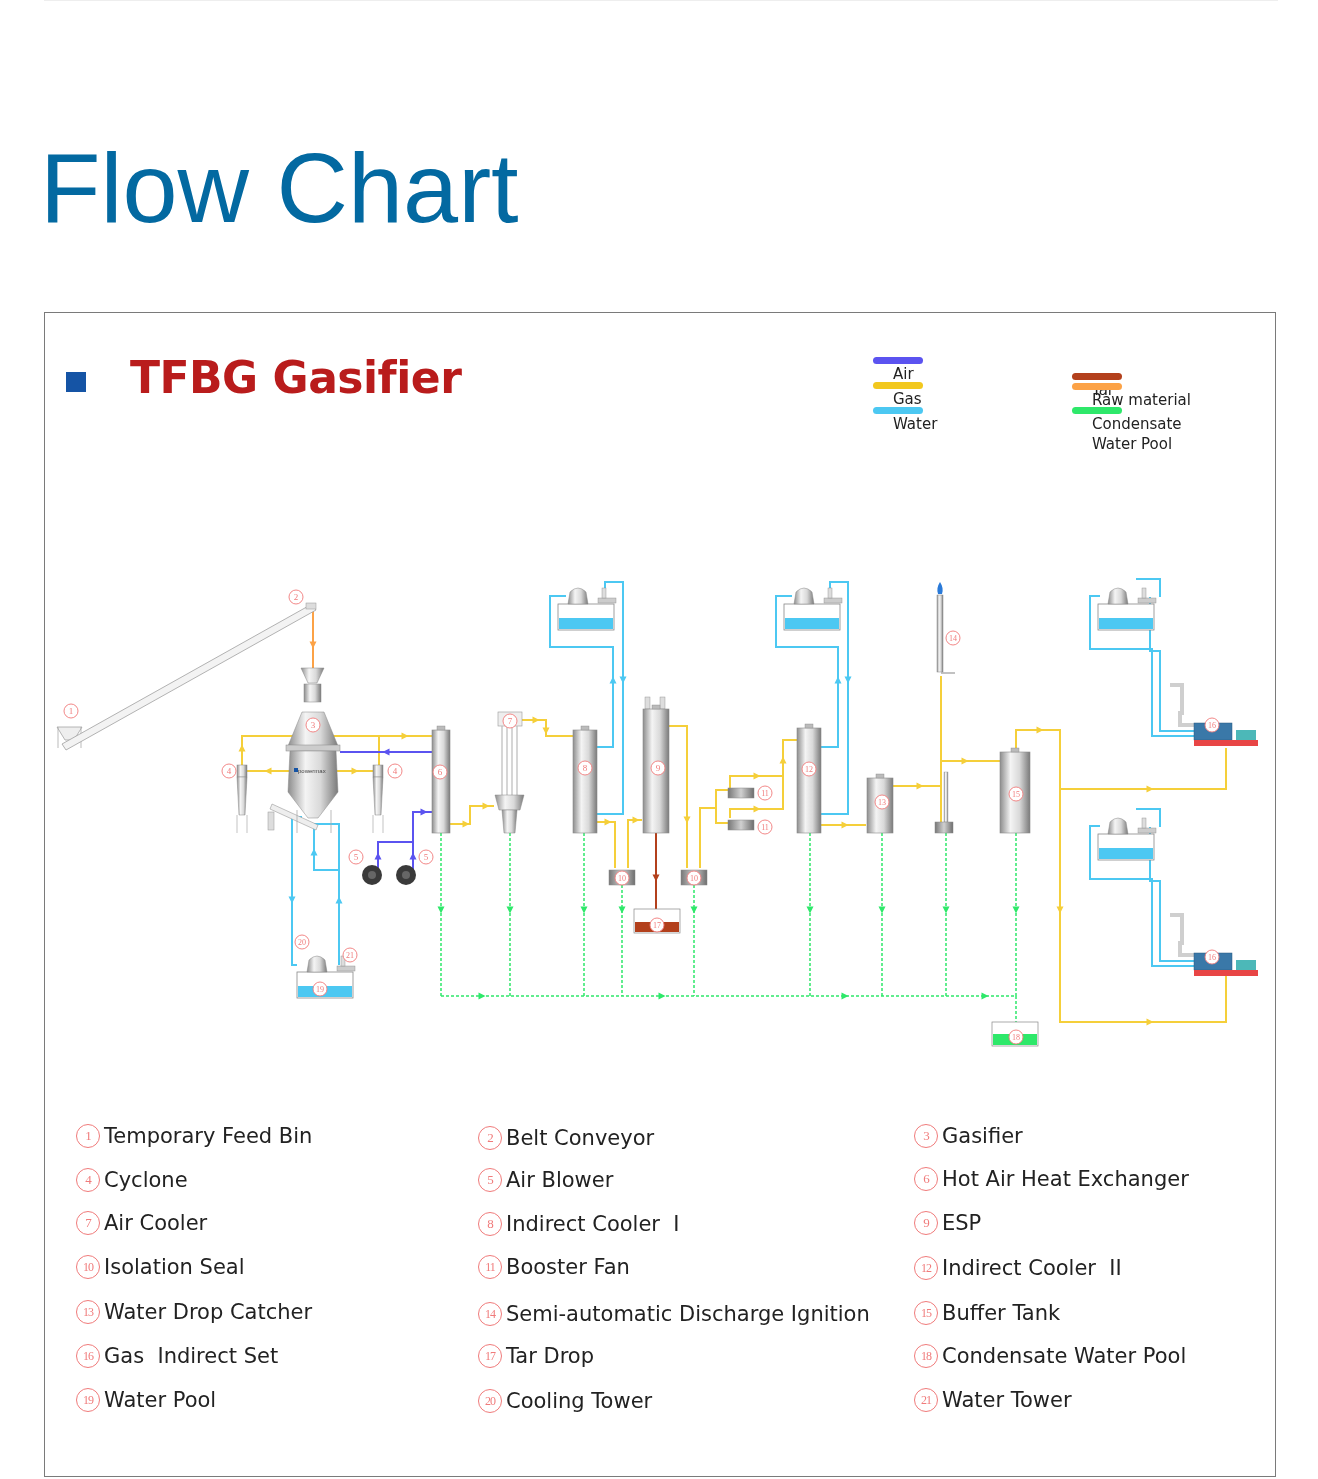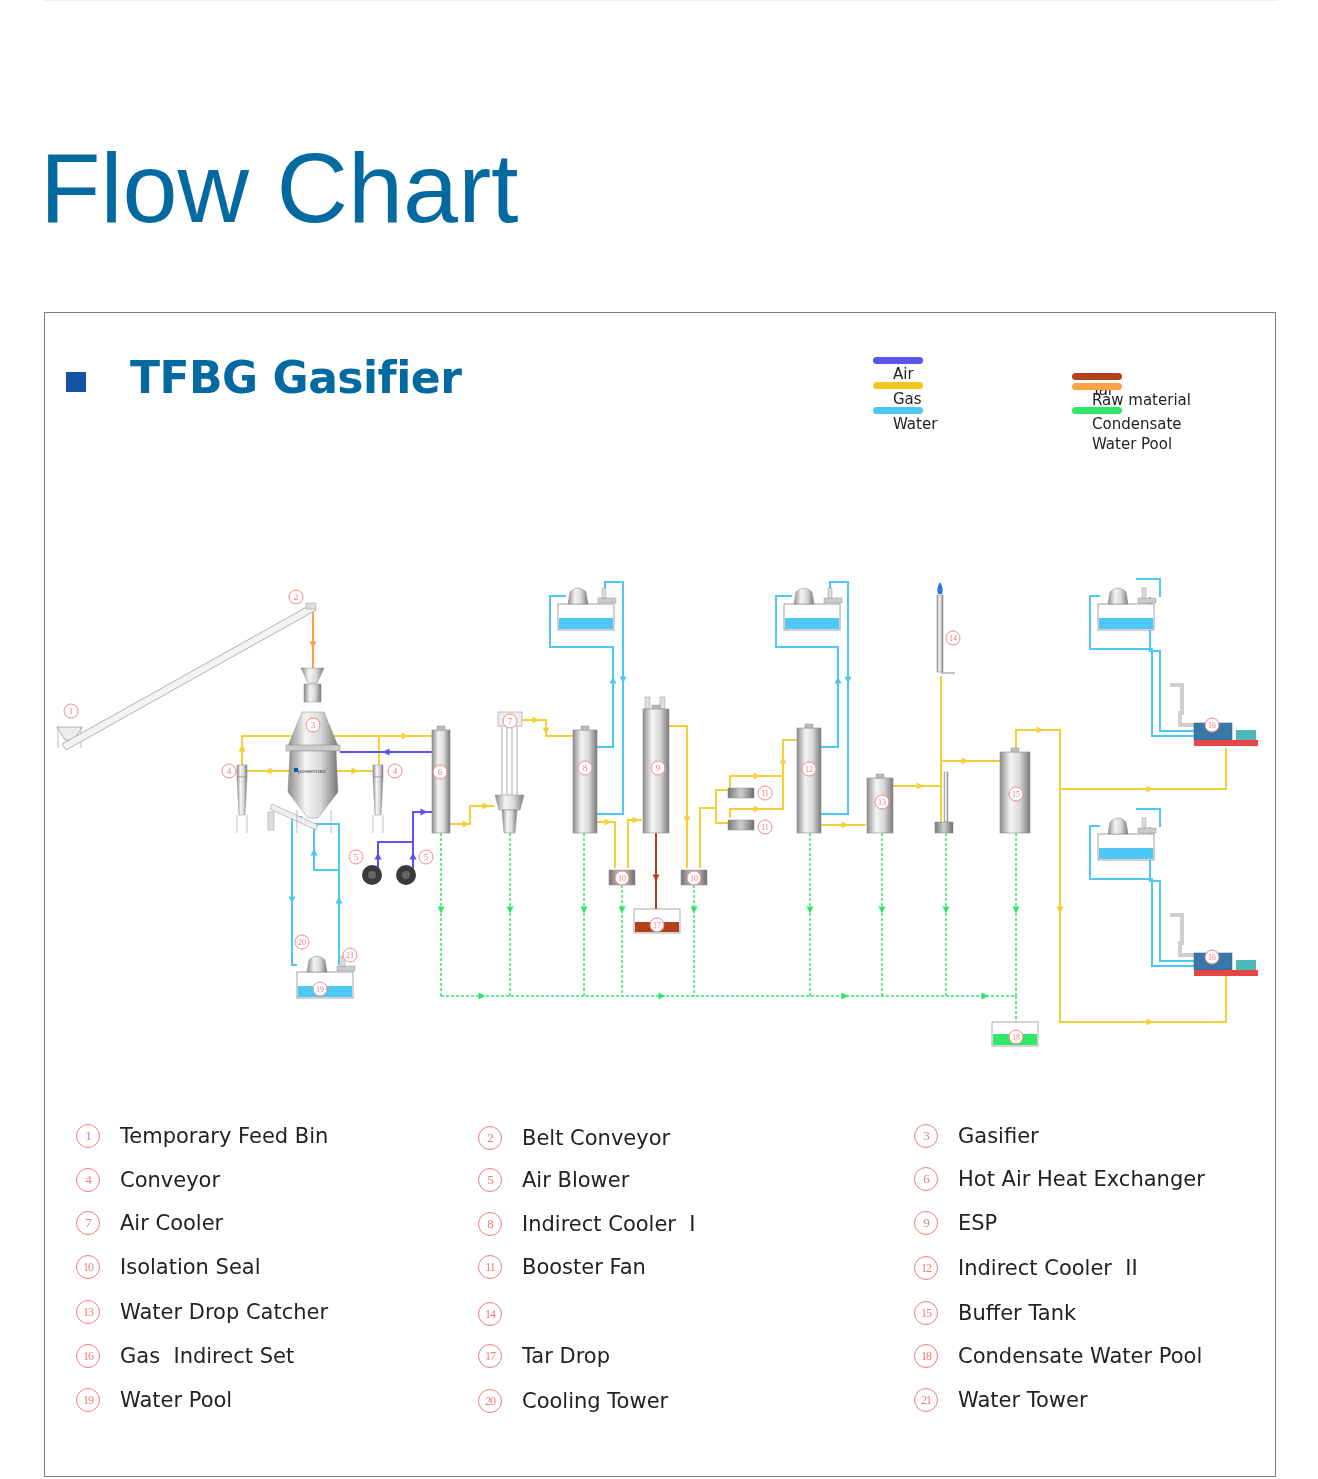--- a/index.html
+++ b/index.html
@@ -1,30 +1,30 @@
 <!DOCTYPE html>
 <html><head>
 <meta charset="utf-8">
 <style>
   html, body { margin: 0; padding: 0; background: #ffffff; }
   body { width: 1318px; height: 1479px; position: relative; overflow: hidden; font-family: "Liberation Sans", sans-serif; }
   .top-rule { position: absolute; left: 44px; top: 0; width: 1234px; height: 1px; background: #eeeeee; }
   .page-title { position: absolute; left: 40px; top: 138px; font-family: "Liberation Sans", sans-serif; font-size: 99px; font-weight: 400; color: #0369a1; letter-spacing: 0px; line-height: 1; margin: 0; }
   .frame { position: absolute; left: 44px; top: 312px; width: 1232px; height: 1165px; border: 1px solid #7a7a7a; box-sizing: border-box; }
   .section-marker { position: absolute; left: 66px; top: 372px; width: 20px; height: 20px; background: #1554a5; }
-  .section-title { position: absolute; left: 130px; top: 352px; font-family: "DejaVu Sans", sans-serif; font-size: 44px; font-weight: 700; color: #0369a1; margin: 0; letter-spacing: -0.5px; line-height: 1.2; }
+  .section-title { position: absolute; left: 130px; top: 352px; font-family: "DejaVu Sans", sans-serif; font-size: 44px; font-weight: 700; color: #b91c1c; margin: 0; letter-spacing: -0.5px; line-height: 1.2; }
   .legend { position: absolute; left: 873px; top: 350px; width: 390px; height: 100px; }
   .legend-item { position: absolute; display: flex; align-items: flex-start; flex-direction: column; }
   .legend-swatch { width: 50px; height: 7px; border-radius: 4px; margin-top: 5px; }
   .legend-label { margin-left: 20px; font-family: "DejaVu Sans", sans-serif; font-size: 15px; color: #222222; line-height: 20px; width: 120px; }
   svg#diagram { position: absolute; left: 44px; top: 560px; }
   .eq-list { position: absolute; left: 76px; top: 1120px; width: 1180px; height: 310px; }
   .eq-item { position: absolute; display: flex; align-items: center; height: 32px; }
   .eq-num { width: 24px; height: 24px; border: 1.6px solid #f07b7b; border-radius: 50%; box-sizing: border-box; color: #f07b7b; font-family: "Liberation Serif", serif; font-size: 13px; display: flex; align-items: center; justify-content: center; letter-spacing: -1px; }
-  .eq-label { margin-left: 20px; font-family: "DejaVu Sans", sans-serif; font-size: 21px; color: #222222; white-space: pre; }
+  .eq-label { margin-left: 4px; font-family: "DejaVu Sans", sans-serif; font-size: 21px; color: #222222; white-space: pre; }
 </style>
 </head>
 <body>
 
 <div class="top-rule"></div>
 
 <h1 class="page-title">Flow Chart</h1>
 
 <div class="frame"></div>
 
@@ -382,21 +382,21 @@
     <div class="eq-item" style="left: 402px; top: 2px;">
       <span class="eq-num">2</span>
       <span class="eq-label">Belt Conveyor</span>
     </div>
     <div class="eq-item" style="left: 838px; top: 0px;">
       <span class="eq-num">3</span>
       <span class="eq-label">Gasifier</span>
     </div>
     <div class="eq-item" style="left: 0px; top: 44px;">
       <span class="eq-num">4</span>
-      <span class="eq-label">Conveyor</span>
+      <span class="eq-label">Cyclone</span>
     </div>
     <div class="eq-item" style="left: 402px; top: 44px;">
       <span class="eq-num">5</span>
       <span class="eq-label">Air Blower</span>
     </div>
     <div class="eq-item" style="left: 838px; top: 43px;">
       <span class="eq-num">6</span>
       <span class="eq-label">Hot Air Heat Exchanger</span>
     </div>
     <div class="eq-item" style="left: 0px; top: 87px;">
@@ -422,20 +422,21 @@
     <div class="eq-item" style="left: 838px; top: 132px;">
       <span class="eq-num" style="font-size: 12px;">12</span>
       <span class="eq-label">Indirect Cooler  II</span>
     </div>
     <div class="eq-item" style="left: 0px; top: 176px;">
       <span class="eq-num" style="font-size: 12px;">13</span>
       <span class="eq-label">Water Drop Catcher</span>
     </div>
     <div class="eq-item" style="left: 402px; top: 178px;">
       <span class="eq-num" style="font-size: 12px;">14</span>
+      <span class="eq-label">Semi-automatic Discharge Ignition</span>
     </div>
     <div class="eq-item" style="left: 838px; top: 177px;">
       <span class="eq-num" style="font-size: 12px;">15</span>
       <span class="eq-label">Buffer Tank</span>
     </div>
     <div class="eq-item" style="left: 0px; top: 220px;">
       <span class="eq-num" style="font-size: 12px;">16</span>
       <span class="eq-label">Gas  Indirect Set</span>
     </div>
     <div class="eq-item" style="left: 402px; top: 220px;">

